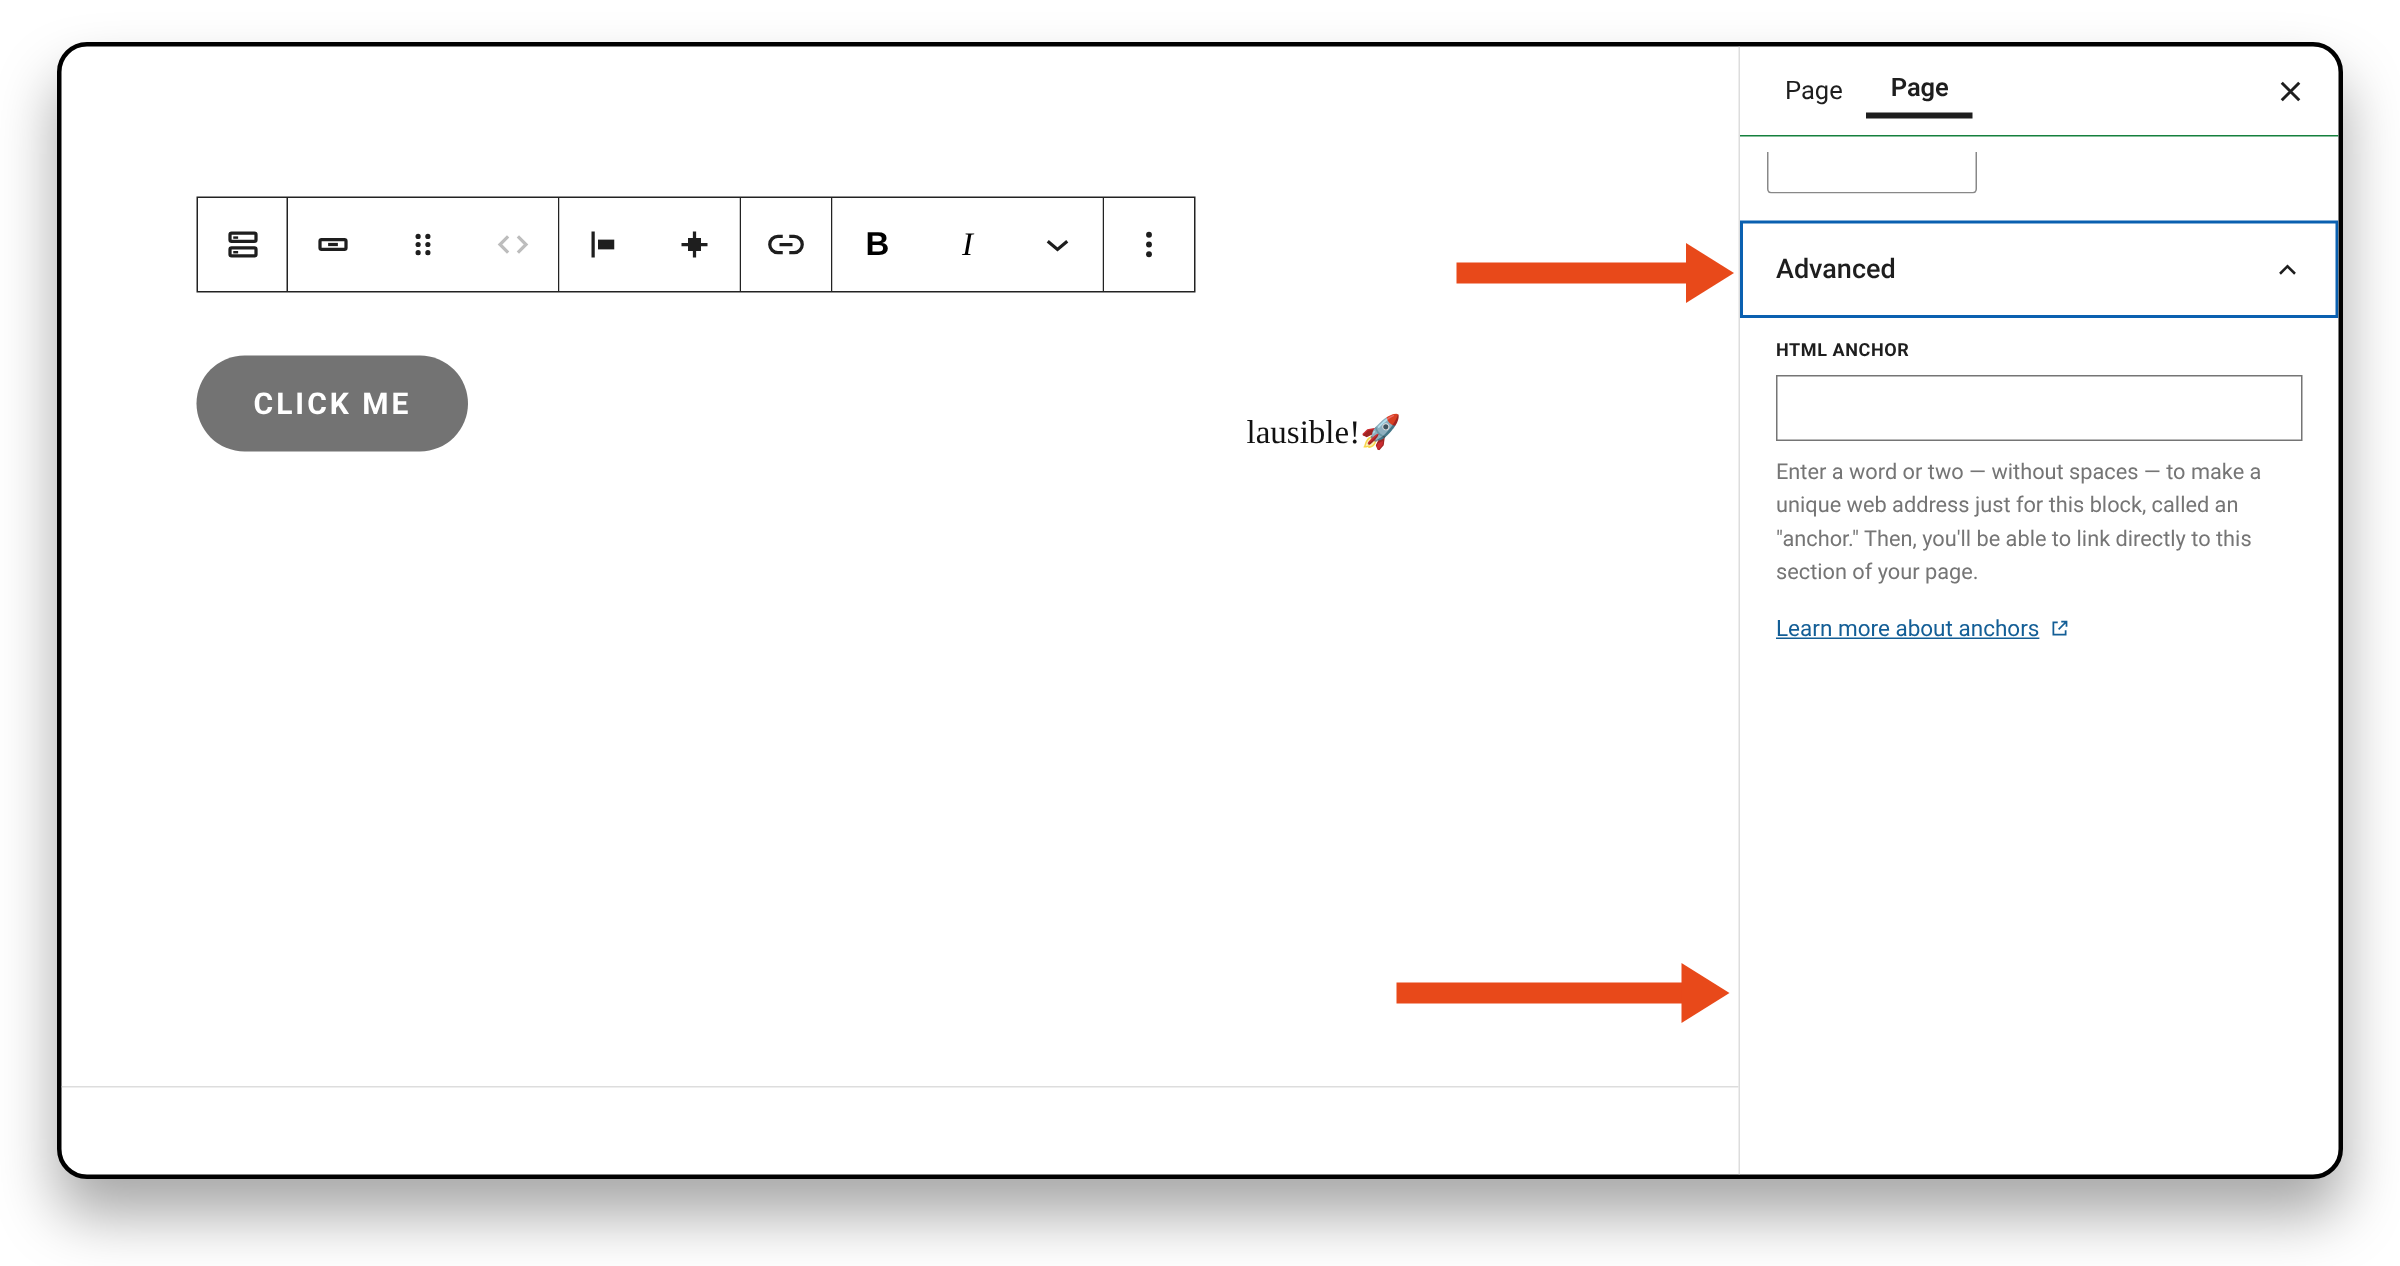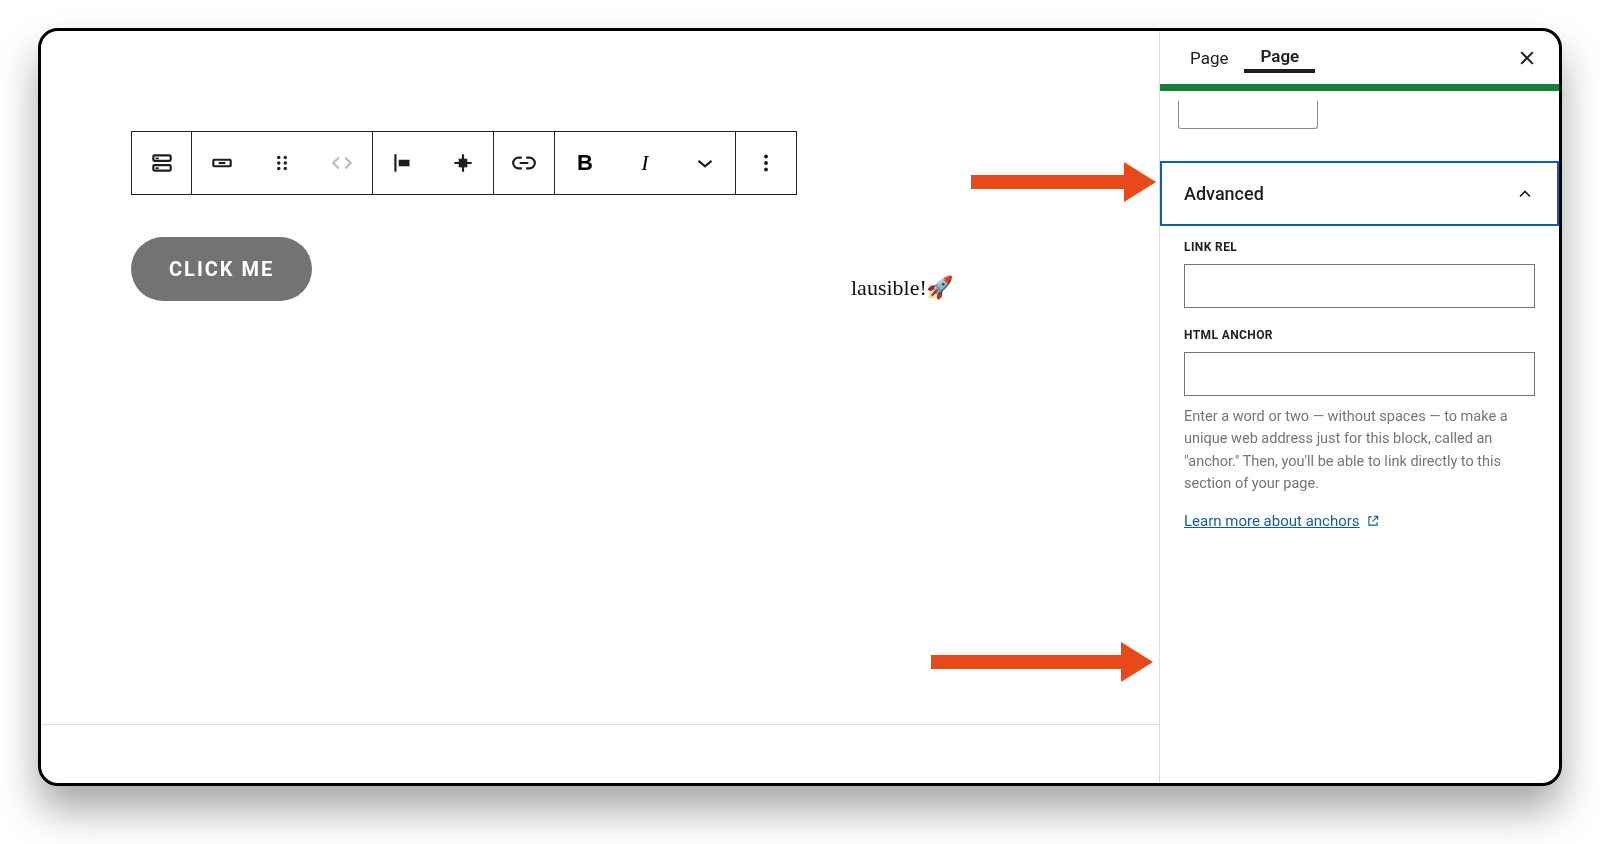--- a/index.html
+++ b/index.html
@@ -53,21 +53,21 @@
   }
   .toolbar .group {
     display: flex;
   }
   .toolbar .group button { border-right: none; }
   .toolbar .group { border-right: 1px solid #222; }
   .toolbar .group:last-child { border-right: none; }
   .toolbar button svg { width: 26px; height: 26px; }
   .partial-text {
     position: absolute;
-    left: 810px;
+    left: 790px;
     top: 244px;
     font-family: Georgia, serif;
     font-size: 22px;
     color: #111;
   }
   .click-me {
     display: inline-block;
     background: #737373;
     color: #fff;
     font-weight: 700;
@@ -88,21 +88,21 @@
     border-left: 1px solid #ddd;
     display: flex;
     flex-direction: column;
     font-size: 15px;
     color: #1e1e1e;
   }
   .sidebar-tabs {
     display: flex;
     align-items: center;
     height: 60px;
-    border-bottom: 7px solid #15803d;
+    border-bottom: 1px solid #15803d;
     padding: 12px 14px;
     position: relative;
   }
   .sidebar-tabs .tab {
     padding: 0 16px;
     height: 100%;
     display: flex;
     align-items: center;
     font-size: 17px;
     color: #1e1e1e;
@@ -128,21 +128,21 @@
   .peek {
     margin: 10px 18px 0 18px;
     height: 28px;
     border: 1px solid #888;
     border-top: none;
     border-radius: 0 0 3px 3px;
     width: 140px;
   }
   .panel-advanced {
     border: 2px solid #0a60b0;
-    margin: 32px 0 0 0;
+    margin: 18px 0 0 0;
   }
   .panel-header {
     display: flex;
     align-items: center;
     justify-content: space-between;
     padding: 20px 22px;
     font-size: 18px;
     font-weight: 500;
     cursor: pointer;
   }
@@ -323,24 +323,20 @@
 
       <div class="panel-advanced">
         <div class="panel-header">
           <span>Advanced</span>
           <svg viewBox="0 0 24 24" width="20" height="20">
               <path class="ic" d="M6 15l6-6 6 6"></path>
             </svg>
         </div>
       </div>
 
-      <div class="field">
-        <div class="field-label">LINK REL</div>
-        <input type="text" value="" style="">
-      </div>
 
       <div class="field">
         <div class="field-label">HTML ANCHOR</div>
         <input type="text" value="" style="">
         <div class="field-help">Enter a word or two — without spaces — to make a unique web address just for this block, called an "anchor." Then, you'll be able to link directly to this section of your page.</div>
       </div>
 
       <a class="learn-link">
         <span>Learn more about anchors</span>
         <svg class="ext-icon" viewBox="0 0 24 24">

